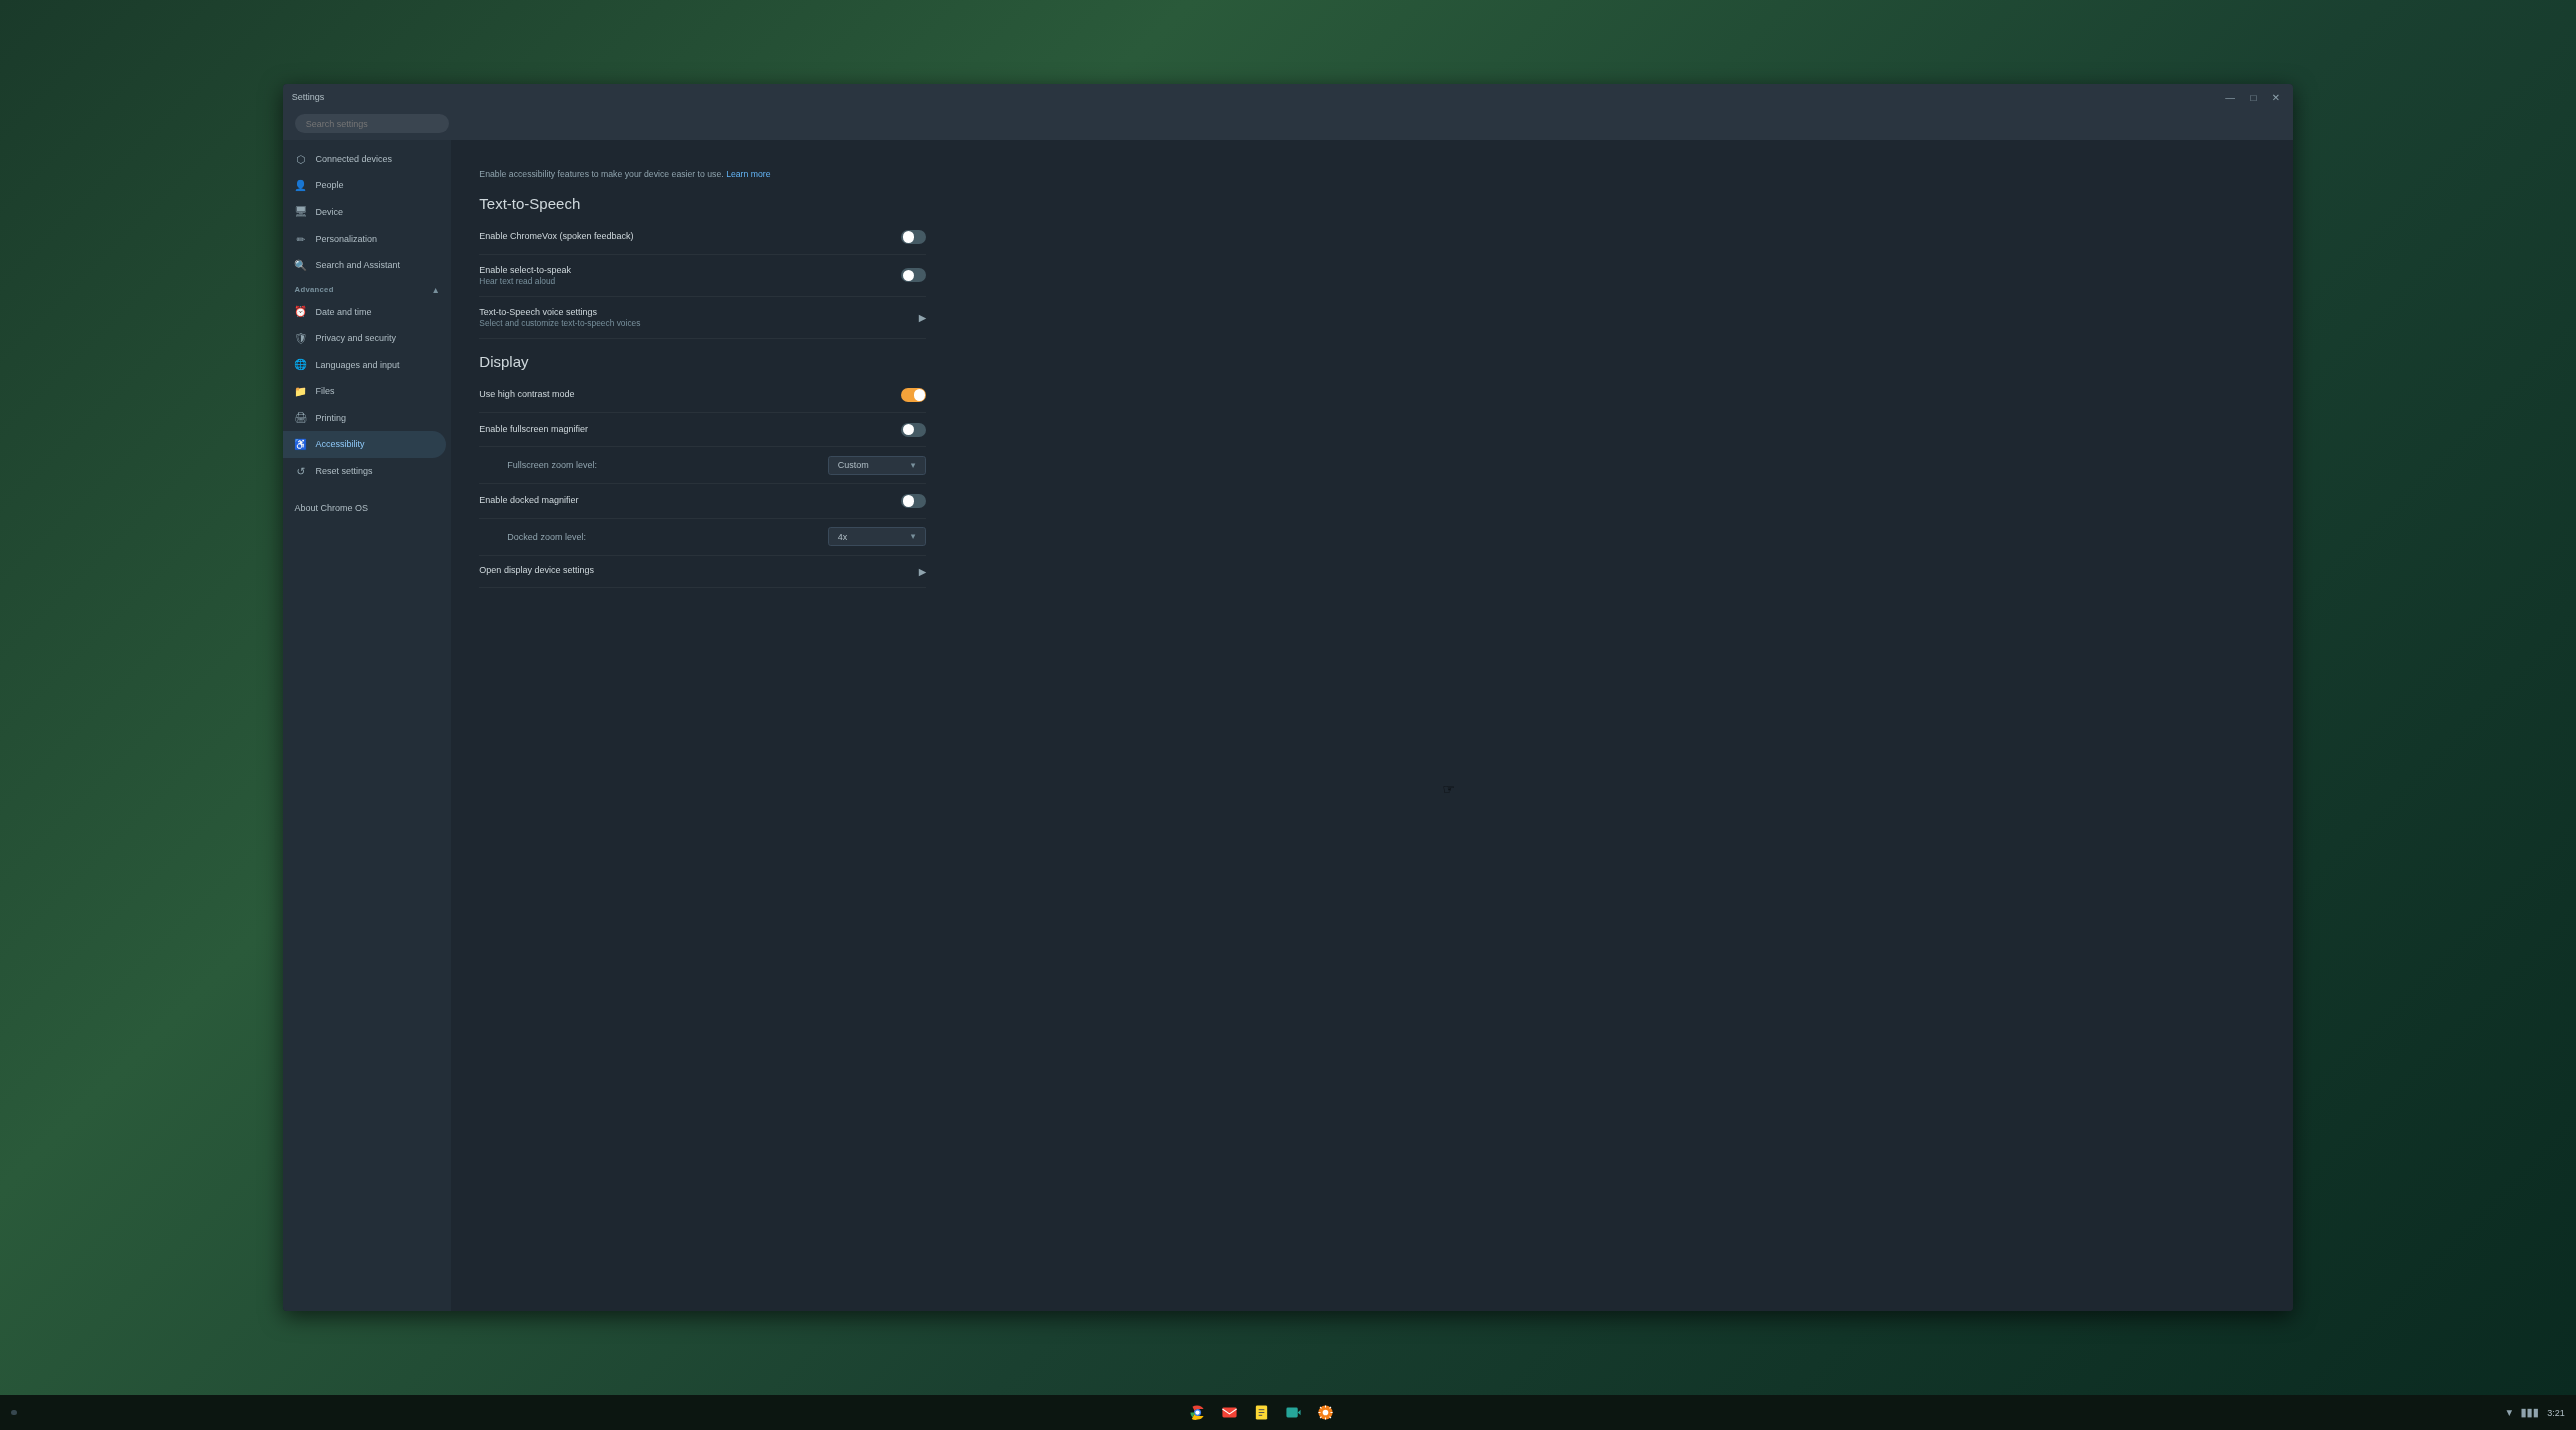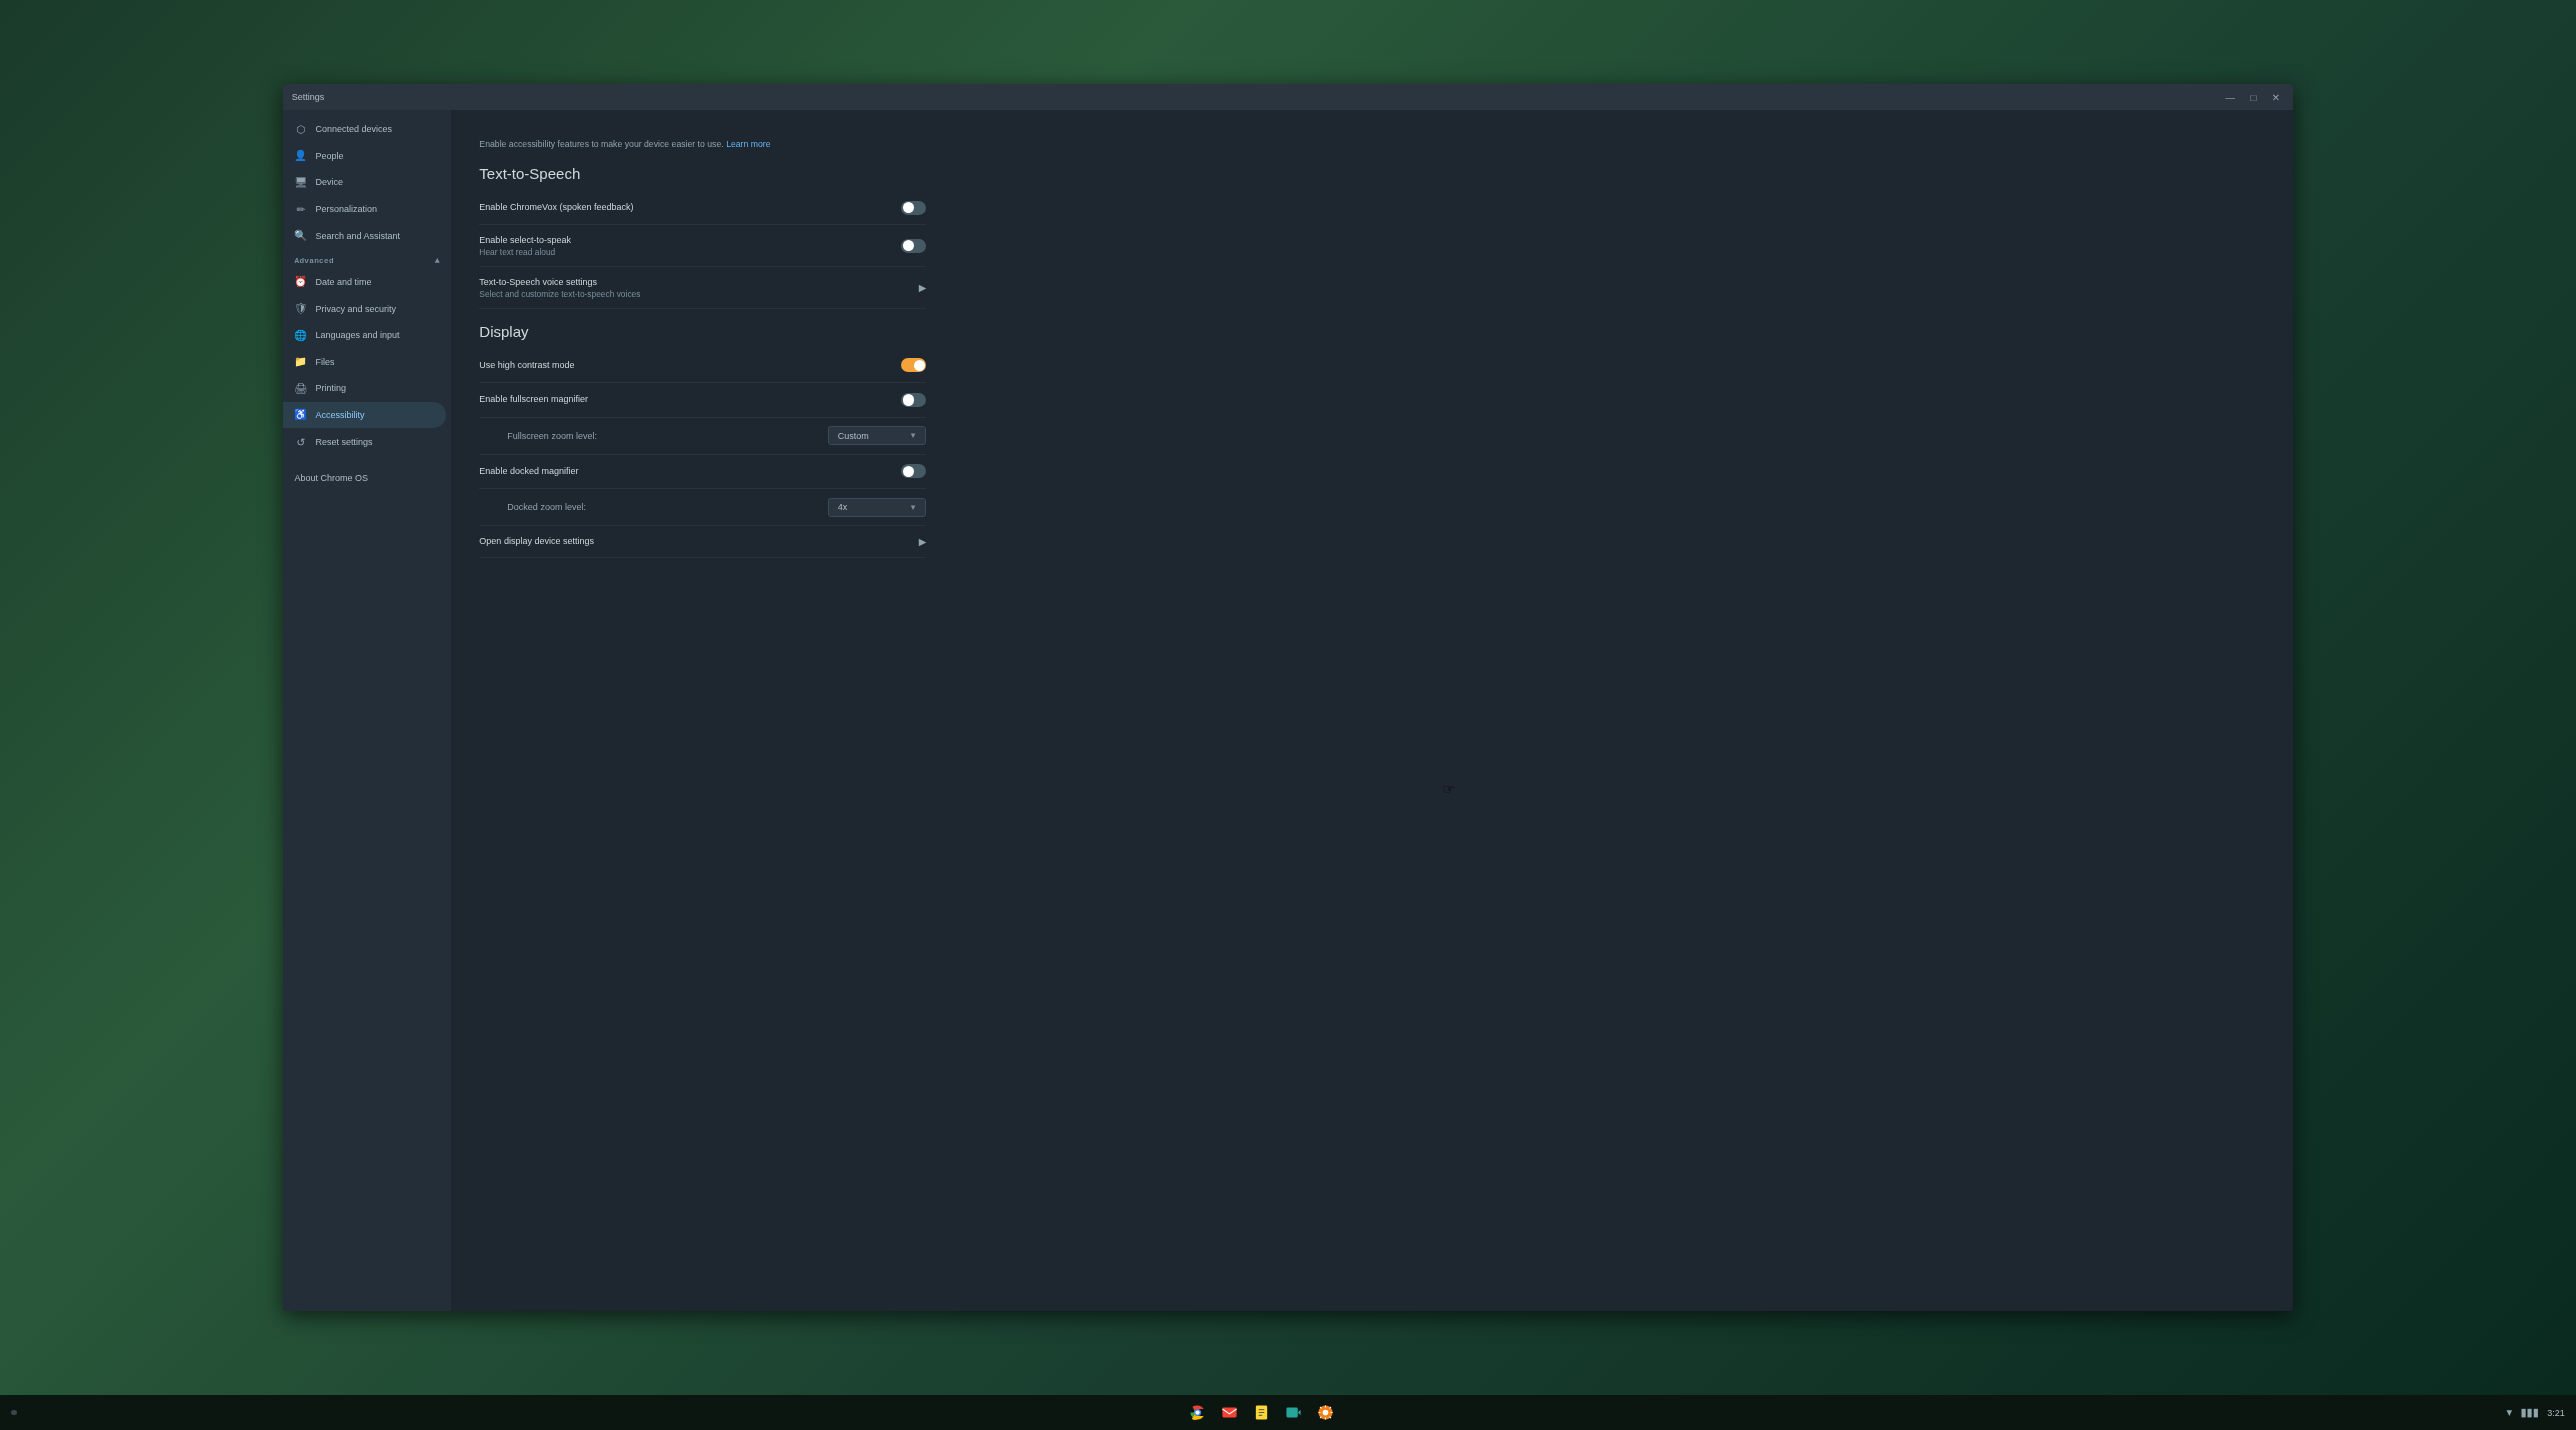--- a/index.html
+++ b/index.html
@@ -132,23 +132,21 @@
       color: #90a4ae;
     }
 
     .sidebar-section-header {
       padding: 7px 11.2px 2.8px;
       color: #78909c;
       font-size: 7.7px;
       font-weight: 600;
       letter-spacing: 0.3px;
       display: flex;
-      align-items: center;
       justify-content: space-between;
-      font-family: Liberation Mono, monospace;
     }
 
     .sidebar-section-arrow {
       font-size: 8.4px;
       color: #78909c;
     }
 
     
     .content {
       flex: 1;
@@ -363,20 +361,23 @@
 
     <div class="titlebar">
       <span class="titlebar-title">Settings</span>
       <div class="titlebar-controls">
         <button class="titlebar-btn">—</button>
         <button class="titlebar-btn">□</button>
         <button class="titlebar-btn">✕</button>
       </div>
     </div>
 
+    <div class="search-bar-area">
+      <input class="search-input" type="text" placeholder="Search settings" style="">
+    </div>
 
     <div class="main-layout">
 
       <div class="sidebar">
         <div class="sidebar-item">
           <span class="sidebar-icon">⬡</span>
           <span>Connected devices</span>
         </div>
         <div class="sidebar-item">
           <span class="sidebar-icon">👤</span>

